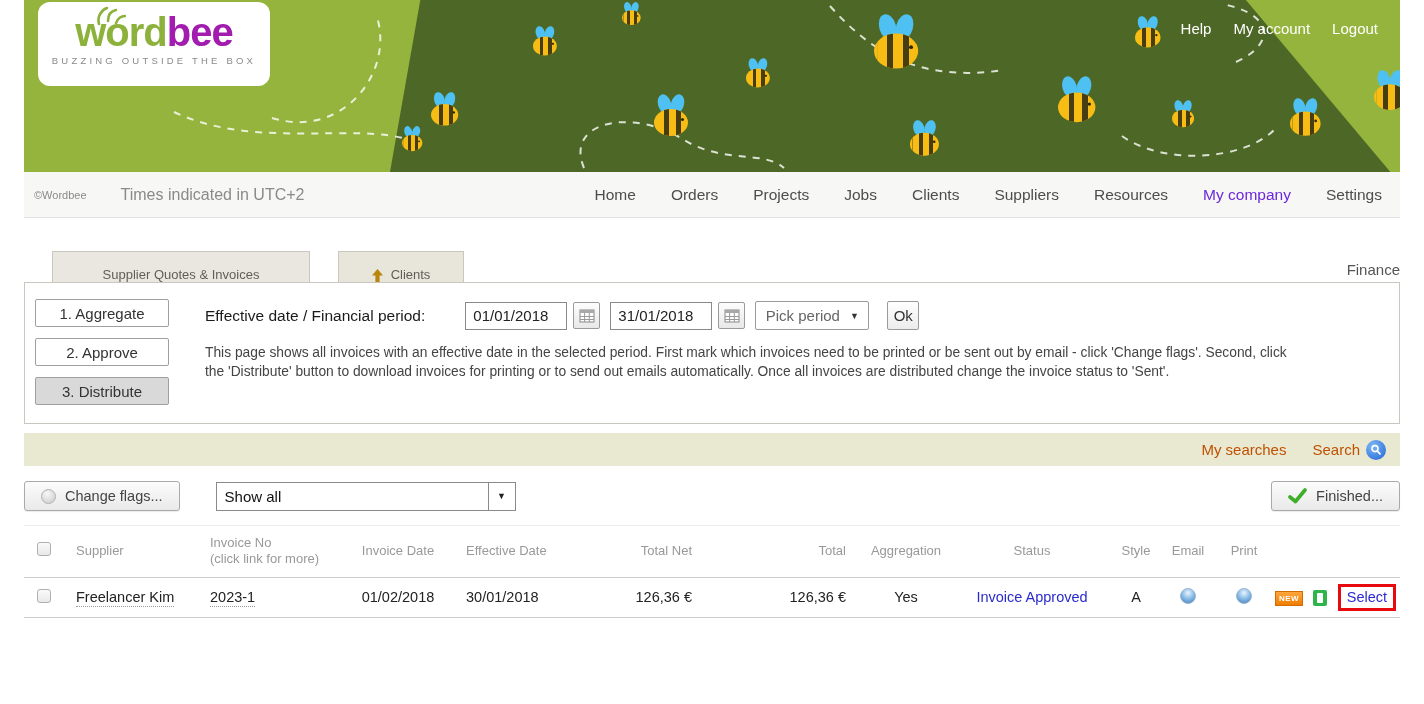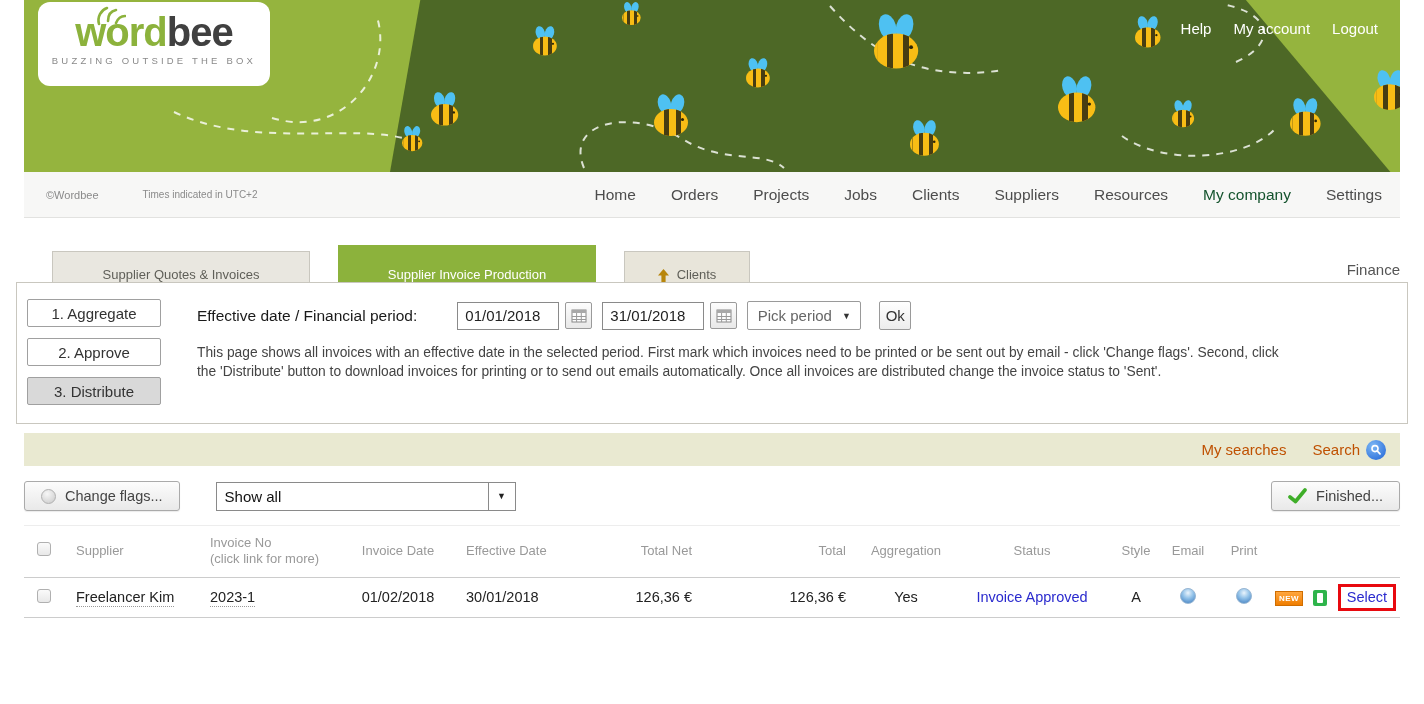--- a/index.html
+++ b/index.html
@@ -18,48 +18,48 @@
   .bee .w2 { left:17px; transform:rotate(16deg); }
   .bee .bbody { position:absolute; top:15px; left:0; width:34px; height:27px; border-radius:50%;
     background:#f8bd15; overflow:hidden; }
   .bee .bbody::before { content:""; position:absolute; inset:0;
     background:repeating-linear-gradient(90deg,transparent 0 7px,#473d12 7px 12px); width:26px; left:3px; }
   .bee .bbody::after { content:""; position:absolute; right:4px; top:9px; width:3px; height:3px;
     border-radius:50%; background:#2b2508; }
   .logo-box { position:absolute; left:14px; top:2px; width:232px; height:84px; background:#fff;
     border-radius:12px; padding-top:10px; text-align:center; }
   .logo-text { font-size:40px; font-weight:bold; letter-spacing:-1px; line-height:1; }
-  .logo-word { color:#8cb23c; } .logo-bee { color:#404040; }
+  .logo-word { color:#8cb23c; } .logo-bee { color:#a21caf; }
   .logo-antennae { position:absolute; left:56px; top:2px; }
   .logo-tagline { margin-top:3px; font-size:9.5px; letter-spacing:3.2px; color:#8a8a8a; }
   .banner-links { position:absolute; right:22px; top:20px; display:flex; gap:22px; }
   .banner-links a { color:#fff; font-size:15px; text-decoration:none; cursor:pointer; }
 
   
   .navbar { position:relative; margin:0 24px; height:46px; background:#f7f7f6;
     border-bottom:1px solid #e2e2e0; display:flex; align-items:center; }
-  .nav-copy { font-size:11px; color:#8a8a8a; margin-left:22px; }
-  .nav-tz { font-size:10px; color:#8a8a8a; margin-left:44px; }
+  .nav-copy { font-size:11px; color:#8a8a8a; margin-left:10px; }
+  .nav-tz { font-size:16px; color:#8a8a8a; margin-left:34px; }
   .nav-items { margin-left:auto; margin-right:18px; display:flex; gap:35px; }
   .nav-items a { font-size:15.5px; color:#4d4d4d; text-decoration:none; cursor:pointer; }
-  .nav-items a.active { color:#14532d; }
+  .nav-items a.active { color:#6d28d9; }
 
   
   .tabrow { position:relative; margin:27px 24px 0; height:37px; display:flex; align-items:flex-end; }
   .tab { height:31px; display:flex; align-items:flex-end; justify-content:center; gap:8px;
     background:#e9e7e0; border:1px solid #c9c7bf; border-bottom:none; font-size:13px; color:#5f5f58;
     cursor:pointer;margin-left:28px; }
   .tab.t1 { width:258px; }
   .tab.t2 { width:258px; }
   .tab.t3 { width:126px; background:#e8e5da; }
   .tab.active { height:37px; background:#8cb23c; border-color:#8cb23c; color:#fff; }
   .finance { margin-left:auto; padding-bottom:4px; font-size:15px; color:#555; }
 
   
-  .panel { margin:0 16px; border:1px solid #c9c7bf; min-height:142px; display:flex;
+  .panel { margin:0 24px; border:1px solid #c9c7bf; min-height:142px; display:flex;
     padding:16px 0 14px 10px; background:#fff; }
   .wf-col { width:170px; flex:none; display:flex; flex-direction:column; gap:11px; }
   .wf-btn { width:134px; height:28px; background:#fff; border:1px solid #a0a0a0; border-radius:2px;
     font-size:15px; color:#333; font-family:inherit; cursor:pointer; }
   .wf-btn.pressed { background:#d9d9d9; }
   .panel-main { flex:1; padding-right:100px; }
   .period-row { display:flex; align-items:center; margin-top:2px; }
   .period-label { font-size:15.5px; color:#1a1a1a; margin-right:40px; }
   .date-input { width:102px; height:28px; border:1px solid #8a8a8a; font-size:15px; color:#222;
     padding:0 7px; font-family:inherit; }
@@ -238,23 +238,20 @@
       <a>Suppliers</a>
       <a>Resources</a>
       <a class="active">My company</a>
       <a>Settings</a>
     </nav>
   </div>
 
   <div class="tabrow">
     <div class="tab t1">
       <span>Supplier Quotes &amp; Invoices</span>
-    </div>
-    <div class="tab t2 active">
-      <span>Supplier Invoice Production</span>
     </div>
     <div class="tab t3">
       <svg width="11" height="13" viewBox="0 0 11 13">
         <path d="M5.5 0 L11 6.5 L7.6 6.5 L7.6 13 L3.4 13 L3.4 6.5 L0 6.5 Z" fill="#b8860b"></path>
       </svg>
       <span>Clients</span>
     </div>
     <span class="finance">Finance</span>
   </div>
 

